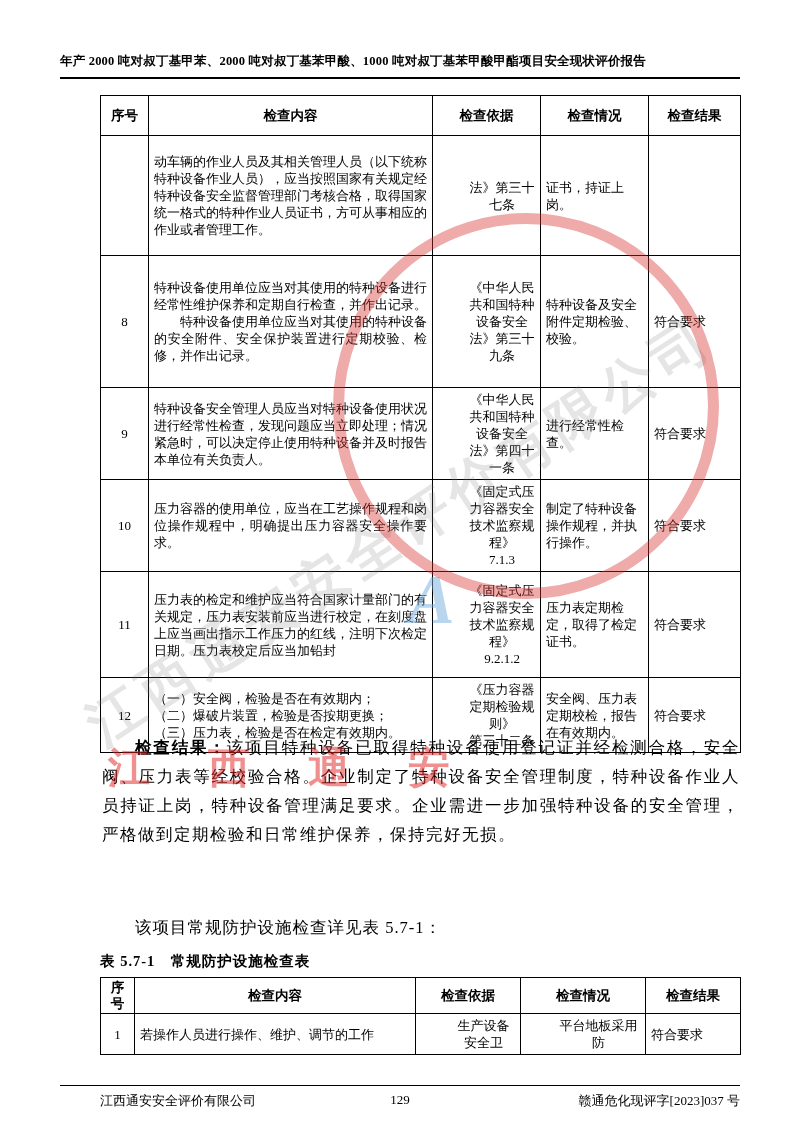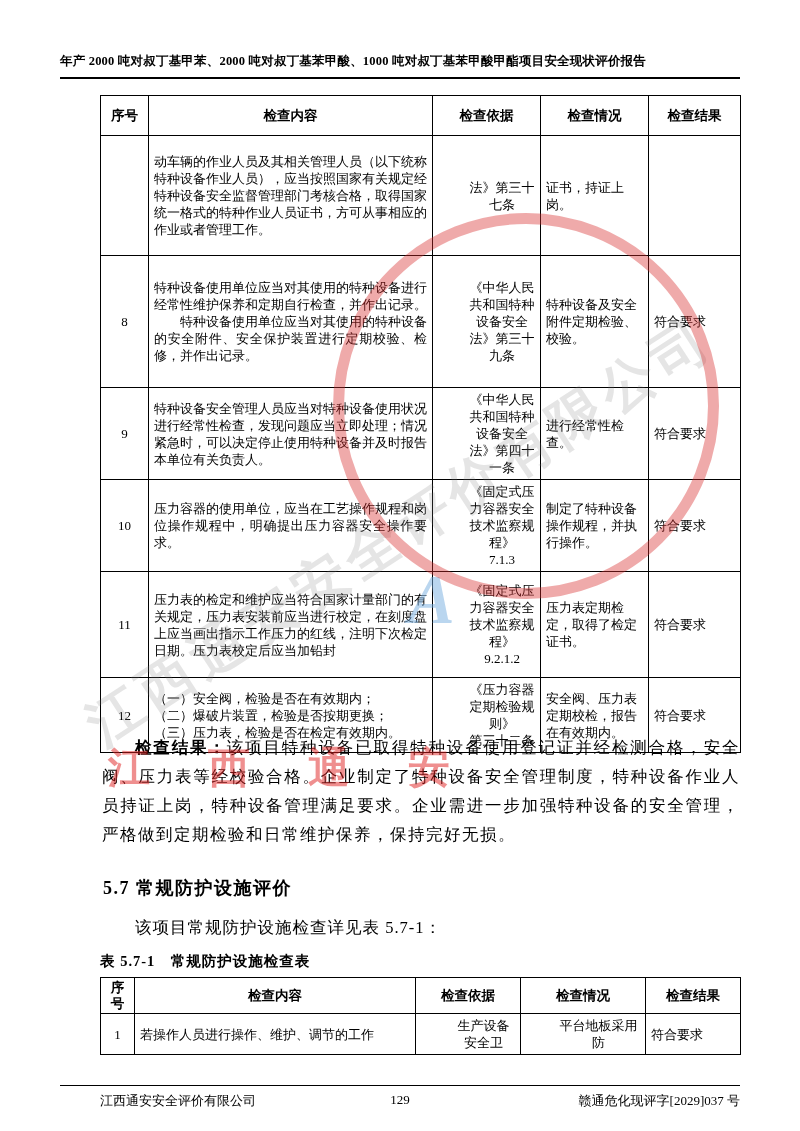--- a/index.html
+++ b/index.html
@@ -165,21 +165,20 @@
         <td class="c-basis">《压力容器定期检验规则》
 第三十二条</td>
         <td class="c-sit">安全阀、压力表定期校检，报告在有效期内。</td>
         <td class="c-res">符合要求</td>
       </tr>
     </tbody>
   </table>
 
   <p class="summary"><b>检查结果：</b><span>该项目特种设备已取得特种设备使用登记证并经检测合格，安全阀、压力表等经校验合格。企业制定了特种设备安全管理制度，特种设备作业人员持证上岗，特种设备管理满足要求。企业需进一步加强特种设备的安全管理，严格做到定期检验和日常维护保养，保持完好无损。</span></p>
 
-  <h2 class="sec-heading">5.7 常规防护设施评价</h2>
 
   <p class="sec-intro">该项目常规防护设施检查详见表 5.7-1：</p>
 
   <div class="tbl-caption">表 5.7-1　常规防护设施检查表</div>
 
   <table class="t2">
     <colgroup>
       <col style="width:34px">
         <col style="width:281px">
         <col style="width:105px">
@@ -204,16 +203,16 @@
         <td class="c-basis">平台地板采用防</td>
         <td class="c-res">符合要求</td>
       </tr>
     </tbody>
   </table>
 
   <div class="footer-rule"></div>
   <div class="footer">
     <span class="f-left">江西通安安全评价有限公司</span>
     <span class="f-center">129</span>
-    <span class="f-right">赣通危化现评字[2029]037 号</span>
+    <span class="f-right">赣通危化现评字[2023]037 号</span>
   </div>
 
 </div>
 
 </body></html>

